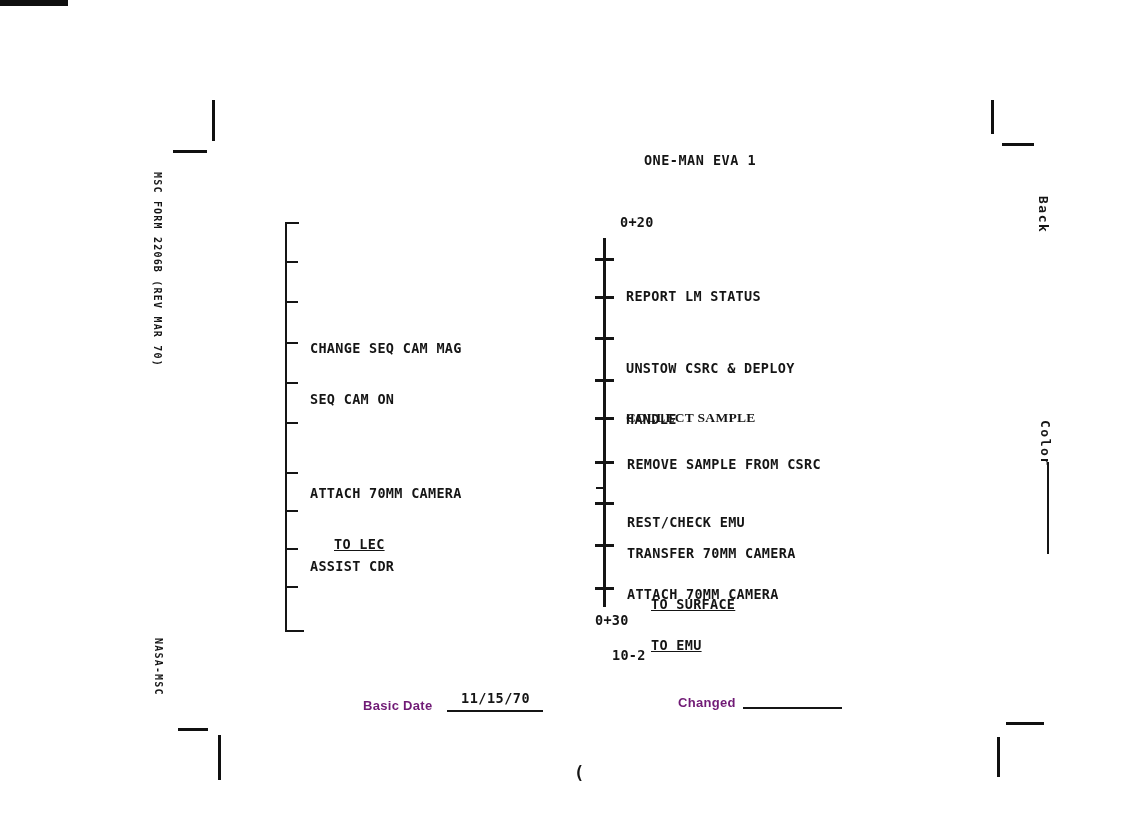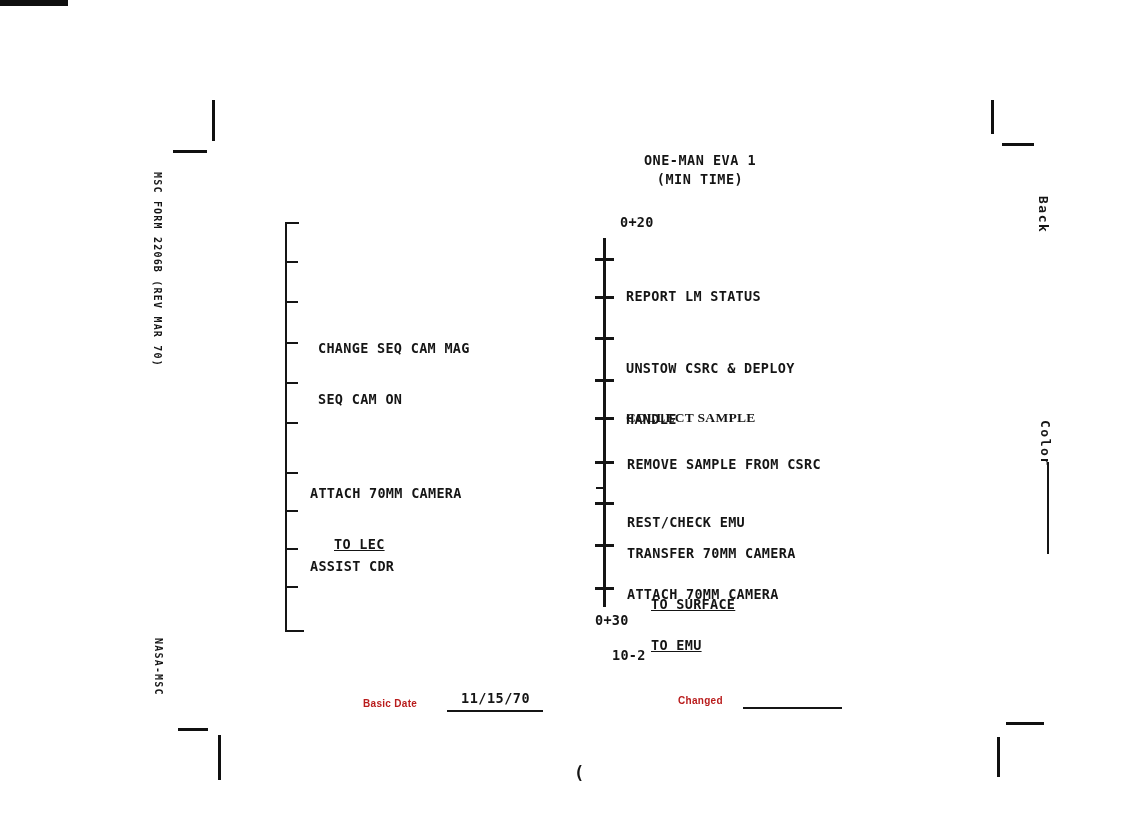--- a/index.html
+++ b/index.html
@@ -17,21 +17,21 @@
   .v-small { font-size:10px; letter-spacing:1.2px; }
   .v-side  { font-size:13px; letter-spacing:1.5px; }
   
   .vline { position:absolute; background:#151515; }
   .hline { position:absolute; background:#151515; }
   .ctick { position:absolute; left:595px; width:19px; height:3px; background:#151515; }
   .ctick.half { left:596px; width:9px; height:2px; }
   .ltick { position:absolute; left:286px; width:12px; height:2px; background:#151515; }
   .mark { position:absolute; background:#101010; }
   
-  .print { position:absolute; font-family:"Liberation Sans", sans-serif; font-weight:700; font-size:10px; letter-spacing:0.3px; color:#b91c1c; white-space:pre; }
+  .print { position:absolute; font-family:"Liberation Sans", sans-serif; font-weight:700; font-size:13px; letter-spacing:0.3px; color:#701a75; white-space:pre; }
   .blank { position:absolute; height:2px; background:#151515; }
   .fill-value { position:absolute; font-size:13.5px; letter-spacing:0.5px; }
   .stray { position:absolute; font-size:17px; font-weight:700; }
 </style>
 </head>
 <body>
 
 <div class="page">
 
   <div class="mark" style="left:0;top:0;width:68px;height:6px;"></div>
@@ -45,21 +45,20 @@
   <div class="mark" style="left:997px;top:737px;width:3px;height:40px;"></div>
 
   <div class="vtext v-small" style="left:152px;top:172px;">MSC FORM 2206B (REV MAR 70)</div>
   <div class="vtext v-small" style="left:153px;top:638px;">NASA-MSC</div>
   <div class="vtext v-side" style="left:1036px;top:196px;">Back</div>
   <div class="vtext v-side" style="left:1038px;top:420px;">Color</div>
   <div class="vline" style="left:1047px;top:462px;width:2px;height:92px;"></div>
 
   <div class="title-block">
     <div>ONE-MAN EVA 1</div>
-    <div>(MIN TIME)</div>
   </div>
 
   <div class="t" style="left:620px;top:214px;">0+20</div>
   <div class="vline" style="left:603px;top:238px;width:3px;height:369px;"></div>
   <div class="ctick" style="top:258px;"></div>
   <div class="ctick" style="top:296px;"></div>
   <div class="ctick" style="top:337px;"></div>
   <div class="ctick" style="top:379px;"></div>
   <div class="ctick" style="top:417px;"></div>
   <div class="ctick" style="top:461px;"></div>
@@ -100,21 +99,21 @@
   <div class="ltick" style="top:261px;"></div>
   <div class="ltick" style="top:301px;"></div>
   <div class="ltick" style="top:342px;"></div>
   <div class="ltick" style="top:382px;"></div>
   <div class="ltick" style="top:422px;"></div>
   <div class="ltick" style="top:472px;"></div>
   <div class="ltick" style="top:510px;"></div>
   <div class="ltick" style="top:548px;"></div>
   <div class="ltick" style="top:586px;"></div>
 
-  <div class="t" style="left:310px;top:306px;margin-left:8px;">
+  <div class="t" style="left:310px;top:306px;">
     <div>CHANGE SEQ CAM MAG</div>
     <div>SEQ CAM ON</div>
   </div>
   <div class="t" style="left:310px;top:451px;">
     <div>ATTACH 70MM CAMERA</div>
     <div class="indent">TO LEC</div>
   </div>
   <div class="t" style="left:310px;top:524px;">
     <div>ASSIST CDR</div>
   </div>

